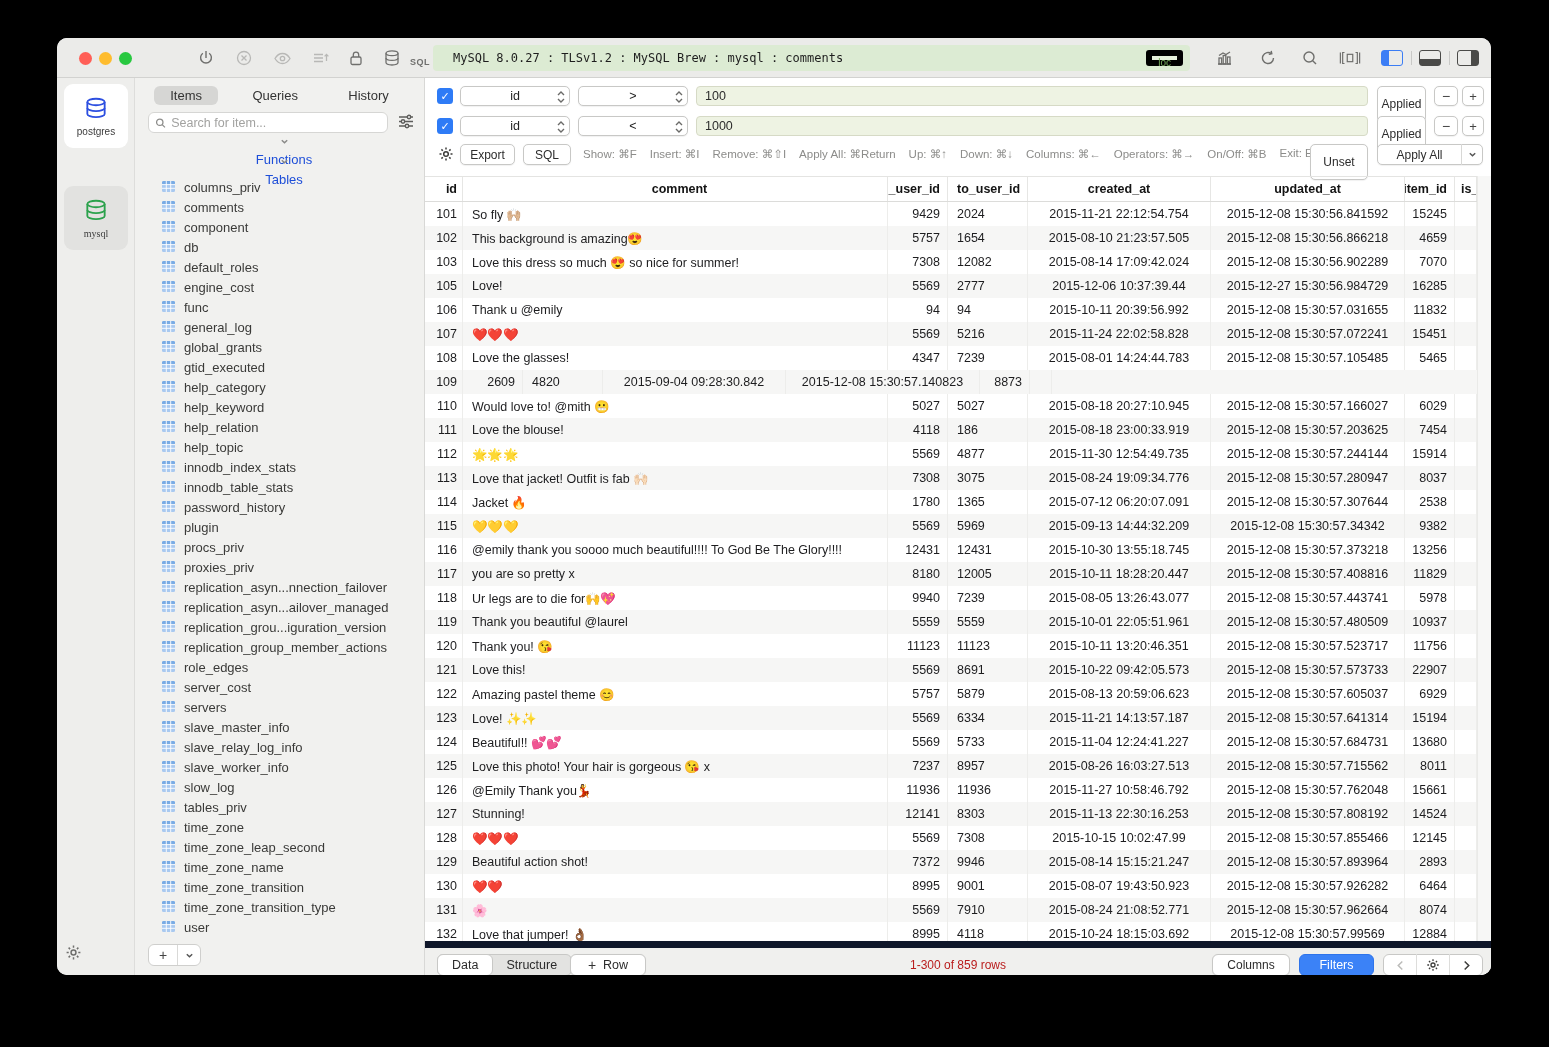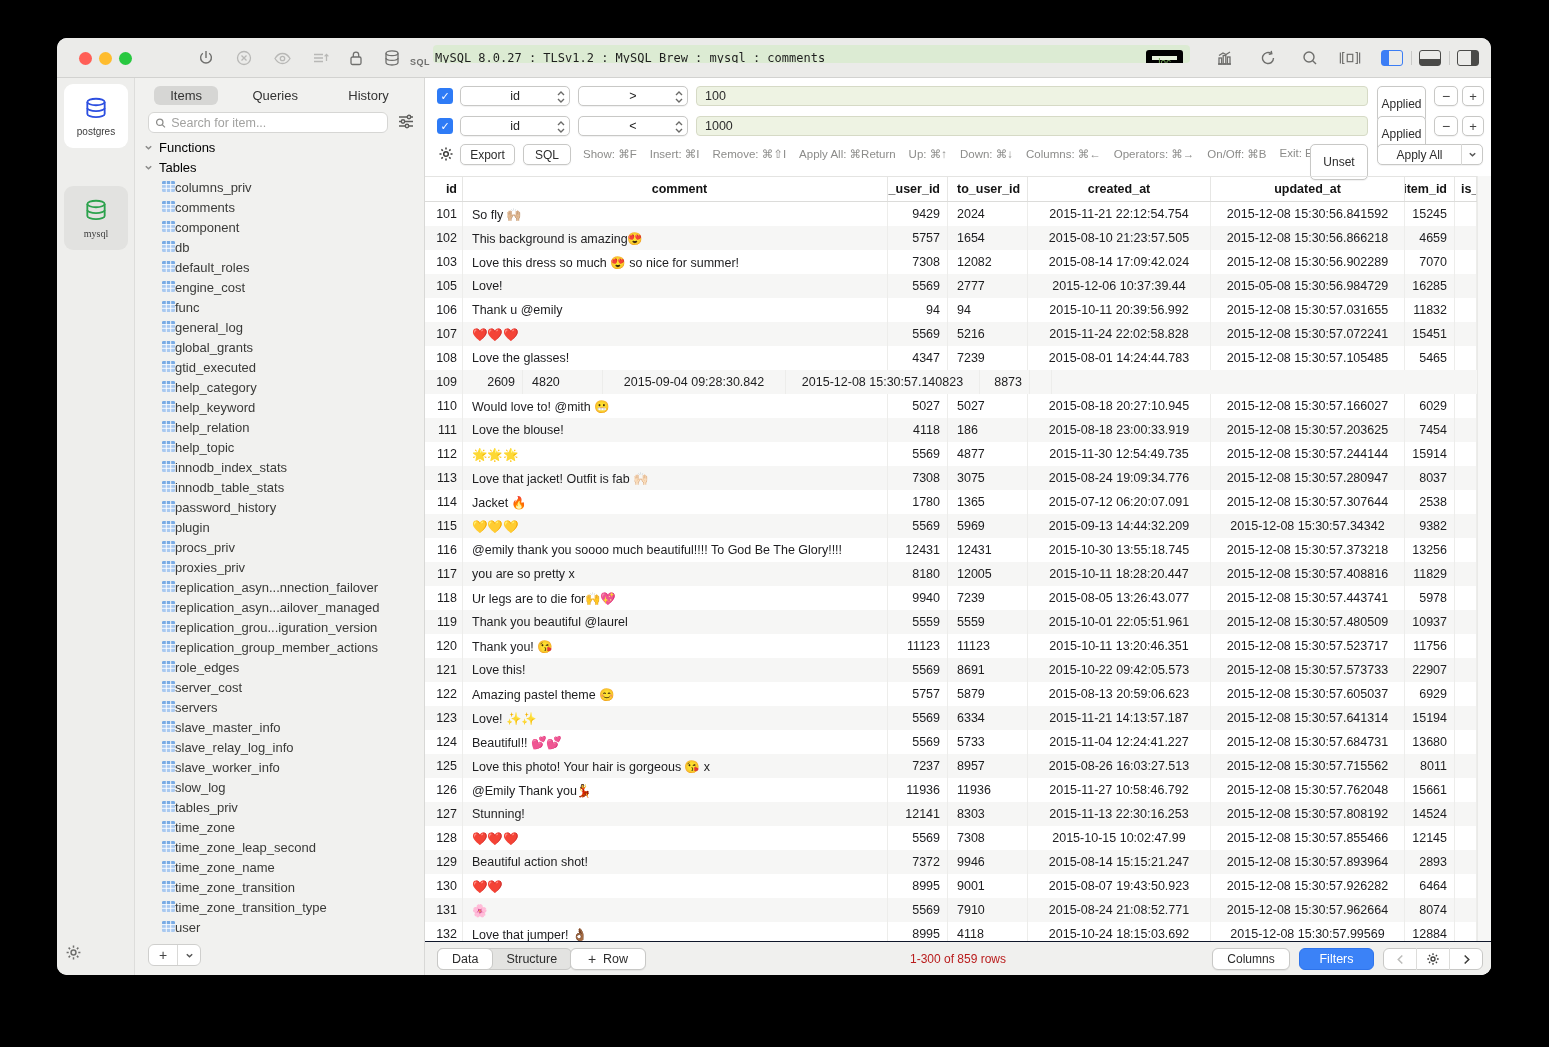--- a/index.html
+++ b/index.html
@@ -8,21 +8,21 @@
   .window { position:absolute; left:57px; top:38px; width:1434px; height:937px; background:#fff; border-radius:10px; overflow:hidden; box-shadow:0 30px 80px rgba(0,0,0,.6); }
 
   
   .titlebar { position:absolute; left:0; top:0; width:100%; height:40px; background:#ebebe9; border-bottom:1px solid #d2d2d0; }
   .traffic { position:absolute; top:14px; width:13px; height:13px; border-radius:50%; }
   .t-red { left:22px; background:#ff5f57; } .t-yellow { left:42px; background:#febc2e; } .t-green { left:62px; background:#28c840; }
   .tb-icon { position:absolute; top:9px; width:22px; height:22px; display:flex; align-items:center; justify-content:center; color:#6f6f6d; }
   .tb-icon.dim { color:#b8b8b6; }
   .tb-icon svg { display:block; }
   .sql-glyph { font-size:9px; font-weight:bold; color:#6f6f6d; letter-spacing:.5px; }
-  .status-pill { position:absolute; left:376px; top:7px; width:757px; height:18px; background:#dcebd3; border-radius:4px; font-family:"DejaVu Sans Mono", monospace; font-size:12px; color:#1e1e1e; line-height:26px; padding-left:2px; white-space:nowrap; overflow:hidden; }
+  .status-pill { position:absolute; left:376px; top:7px; width:757px; height:26px; background:#dcebd3; border-radius:4px; font-family:"DejaVu Sans Mono", monospace; font-size:12px; color:#1e1e1e; line-height:26px; padding-left:20px; white-space:nowrap; overflow:hidden; }
   .loc-badge { position:absolute; right:7px; top:5px; height:16px; line-height:14px; padding:0 6px; border:6px solid #000000; border-radius:3px; color:#74a85a; font-size:10px; font-family:"Liberation Sans", sans-serif; background:#e6f1dc; }
   .panel-toggle { position:absolute; top:12px; width:22px; height:16px; border:1.5px solid #4a4a48; border-radius:3px; }
   .panel-toggle.blue { border-color:#3b7df5; }
   .panel-toggle .fill-left { position:absolute; left:0; top:0; bottom:0; width:7px; background:#3b7df5; }
   .panel-toggle .fill-bottom { position:absolute; left:0; right:0; bottom:0; height:6px; background:#4a4a48; }
   .panel-toggle .fill-right { position:absolute; right:0; top:0; bottom:0; width:7px; background:#4a4a48; }
   .tb-divider { position:absolute; top:13px; width:1px; height:14px; background:#c9c9c7; }
 
   
   .rail { position:absolute; left:0; top:40px; width:78px; bottom:0; background:#eeeeec; border-right:1px solid #dddddb; }
@@ -35,24 +35,24 @@
   
   .sidebar { position:absolute; left:78px; top:40px; width:290px; bottom:0; background:#f1f1ef; border-right:1px solid #d8d8d6; }
   .side-tabs { position:absolute; left:0; top:6px; width:100%; height:22px; display:flex; align-items:center; justify-content:space-around; padding:0 10px; }
   .side-tab { font-size:13px; color:#333; padding:2px 16px; border-radius:6px; }
   .side-tab.active { background:#d6d6d4; }
   .search-box { position:absolute; left:13px; top:34px; right:36px; height:21px; background:#fff; border:1px solid #d6d6d4; border-radius:6px; display:flex; align-items:center; padding:0 6px; gap:5px; }
   .search-box input { border:none; outline:none; background:transparent; font-size:12.5px; color:#333; width:100%; font-family:"Liberation Sans", sans-serif; }
   .search-box input::placeholder { color:#a2a2a0; }
   .slider-icon { position:absolute; right:10px; top:36px; color:#5d5d5b; }
   .tree { position:absolute; left:0; top:59px; right:0; }
-  .tree-section { height:20px; display:flex; align-items:center; padding-left:9px; gap:6px; font-size:13px; color:#000000; }
+  .tree-section { height:20px; display:flex; align-items:center; padding-left:9px; gap:6px; font-size:13px; color:#1d4ed8;flex-direction:column; }
   .tree-chevron { color:#8a8a88; display:flex; }
   .side-list { position:absolute; top:99px; left:0; right:0; height:760px; overflow:hidden; }
-  .side-item { height:20px; display:flex; align-items:center; padding-left:27px; gap:0; font-size:13px; color:#3a3a38; white-space:nowrap; }
+  .side-item { height:20px; display:flex; align-items:center; padding-left:27px; gap:9px; font-size:13px; color:#3a3a38; white-space:nowrap; }
   .side-bottom { position:absolute; left:13px; top:866px; height:22px; display:flex; align-items:center; background:#fff; border:1px solid #cfcfcd; border-radius:6px; overflow:hidden; }
   .side-bottom .cellA { width:28px; text-align:center; color:#444; font-size:14px; line-height:20px; }
   .side-bottom .sep { width:1px; height:22px; background:#d9d9d7; }
   .side-bottom .cellB { width:22px; display:flex; justify-content:center; color:#555; }
 
   
   .main { position:absolute; left:368px; top:40px; right:0; bottom:0; background:#fff; }
   .filter-row { position:absolute; left:0; height:20px; width:100%; }
   .checkbox { position:absolute; left:12px; top:2px; width:16px; height:16px; background:#2e7bf6; border-radius:3.5px; color:#fff; font-size:11px; line-height:16px; text-align:center; }
   .select { position:absolute; top:0; height:20px; background:#fff; border:1px solid #c8c8c6; border-radius:5px; box-shadow:0 .5px 1px rgba(0,0,0,.06); display:flex; align-items:center; justify-content:center; font-size:12.5px; color:#222; }
@@ -86,21 +86,21 @@
   .w-comment { width:425px; padding-left:9px; }
   .w-from { width:60px; justify-content:flex-end; padding-right:7px; }
   .w-to { width:80px; padding-left:9px; }
   .w-created { width:183px; justify-content:center; }
   .w-updated { width:194px; justify-content:center; }
   .w-item { width:50px; justify-content:flex-end; padding-right:7px; }
   .w-is { width:22px; padding-left:6px; }
   .scroll-track { position:absolute; right:0; top:98px; width:14px; height:765px; background:#f7f7f6; border-left:1px solid #eaeae8; }
 
   
-  .statusbar { position:absolute; left:0; top:863px; right:0; height:36px; background:#f0f0ee; border-top:1px solid #0f172a; }
+  .statusbar { position:absolute; left:0; top:863px; right:0; height:36px; background:#f0f0ee; border-top:7px solid #0f172a; }
   .seg-group { position:absolute; left:12px; top:6px; height:22px; display:flex; align-items:center; background:#e3e3e1; border:1px solid #c8c8c6; border-radius:6px; }
   .seg { height:22px; display:flex; align-items:center; justify-content:center; font-size:12.5px; color:#2c2c2c; padding:0 14px; }
   .seg.sel { background:#fff; border:1px solid #c8c8c6; border-radius:6px; margin:-1px; height:22px; }
   .addrow-btn { position:absolute; left:145px; top:6px; width:76px; height:22px; border-radius:6px; gap:7px; font-size:12.5px; }
   .addrow-btn .plus { font-size:14px; color:#333; }
   .rowcount { position:absolute; left:0; right:0; top:10px; text-align:center; font-size:12px; color:#b91c1c; }
   .columns-btn { position:absolute; left:787px; top:6px; width:78px; height:22px; border-radius:6px; }
   .filters-btn { position:absolute; left:874px; top:6px; width:75px; height:22px; border-radius:6px; background:#3b82f7; border:1px solid #2f74ea; color:#fff; display:flex; align-items:center; justify-content:center; font-size:12.5px; }
   .pager { position:absolute; left:958px; top:6px; width:100px; height:22px; background:#fff; border:1px solid #c8c8c6; border-radius:6px; display:flex; align-items:center; }
   .pager .pcell { flex:1; display:flex; align-items:center; justify-content:center; height:100%; }
@@ -708,21 +708,21 @@
             <div class="gcell w-updated">2015-12-08 15:30:56.902289</div>
             <div class="gcell w-item">7070</div>
             <div class="gcell w-is"></div>
           </div>
           <div class="grow alt">
             <div class="gcell w-id">105</div>
             <div class="gcell w-comment">Love!</div>
             <div class="gcell w-from">5569</div>
             <div class="gcell w-to">2777</div>
             <div class="gcell w-created">2015-12-06 10:37:39.44</div>
-            <div class="gcell w-updated">2015-05-08 15:30:56.984729</div>
+            <div class="gcell w-updated">2015-12-27 15:30:56.984729</div>
             <div class="gcell w-item">16285</div>
             <div class="gcell w-is"></div>
           </div>
           <div class="grow">
             <div class="gcell w-id">106</div>
             <div class="gcell w-comment">Thank u @emily</div>
             <div class="gcell w-from">94</div>
             <div class="gcell w-to">94</div>
             <div class="gcell w-created">2015-10-11 20:39:56.992</div>
             <div class="gcell w-updated">2015-12-08 15:30:57.031655</div>

